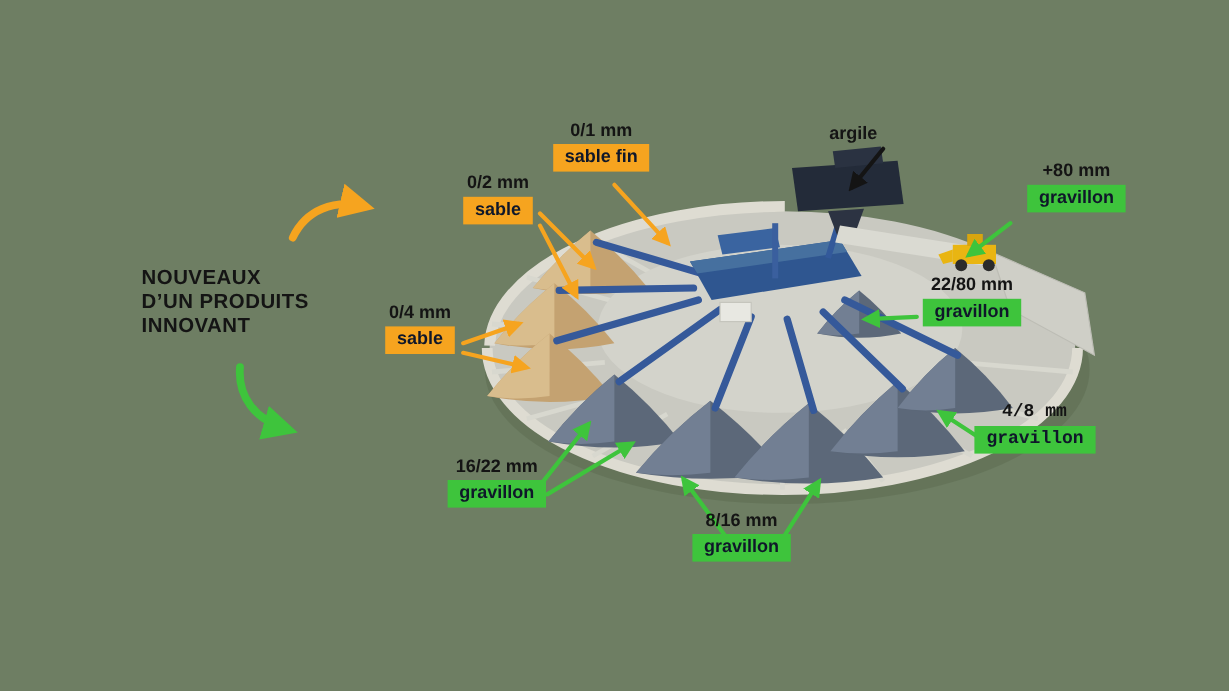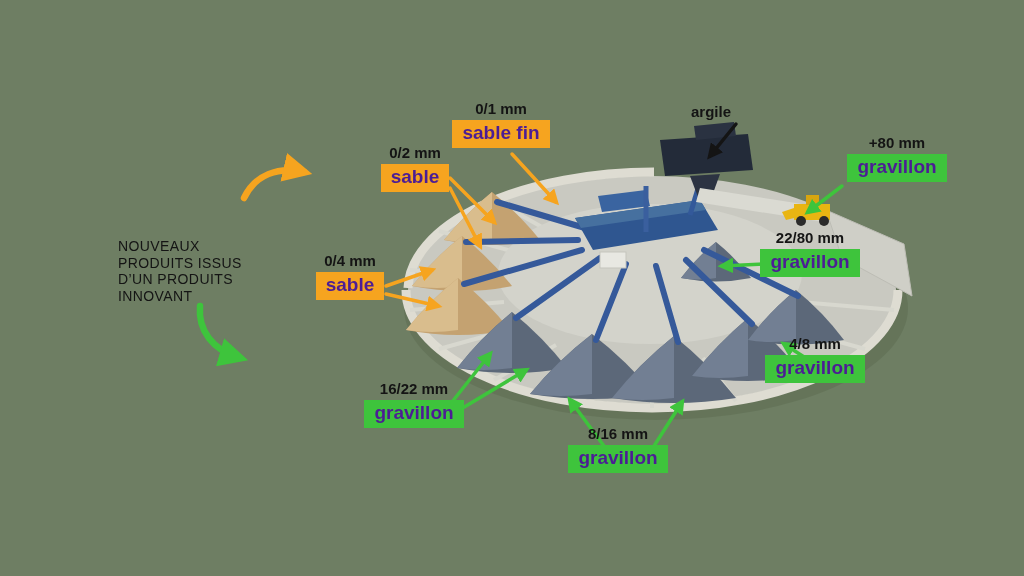--- a/index.html
+++ b/index.html
@@ -5,33 +5,33 @@
   * { margin:0; padding:0; box-sizing:border-box; }
   html, body { width:1024px; height:576px; overflow:hidden; }
   body {
     background: var(--background, #6e7e63);
     font-family: "Liberation Sans", sans-serif;
   }
   .canvas { position:relative; width:1024px; height:576px; }
   .overlay-svg { position:absolute; left:0; top:0; width:1024px; height:576px; }
 
   .heading {
-    position:absolute; left:118px; top:238px; width:210px;
+    position:absolute; left:118px; top:222px; width:210px;
     color: var(--ink, #141414);
-    font-weight:normal; font-size:14px; line-height:1.18; letter-spacing:.4px;
+    font-weight:bold; font-size:17px; line-height:1.18; letter-spacing:.4px;
   }
   .heading div { white-space:nowrap; }
 
   .callout { position:absolute; text-align:center; }
   .size-label {
     font-weight:bold; font-size:15px; color:var(--ink,#141414); white-space:nowrap;
   }
   .badge {
     display:inline-block; margin-top:3px; padding:2px 10px 4px;
-    font-weight:bold; font-size:19px; color:#4c1d95; white-space:nowrap;
+    font-weight:bold; font-size:15px; color:#0f172a; white-space:nowrap;
   }
   .badge-sable { background: var(--sable, #f6a41f); }
   .badge-gravillon { background: var(--gravillon, #3ec43c); }
 
   .arrow { fill:none; stroke-width:3.5; stroke-linecap:round; }
   .swoosh { fill:none; stroke-width:6.5; stroke-linecap:round; }
   .stroke-sable { stroke: var(--sable, #f6a41f); }
   .stroke-gravillon { stroke: var(--gravillon, #3ec43c); }
   .stroke-ink { stroke: var(--ink, #141414); }
   .fill-sable { fill: var(--sable, #f6a41f); }
@@ -156,21 +156,20 @@
     </g>
 
     <g>
       <path class="swoosh stroke-sable" marker-end="url(#mh-sable)" d="M244,198 C255,175 278,166 304,172"></path>
       <path class="swoosh stroke-gravillon" marker-end="url(#mh-grav)" d="M200,306 C198,330 212,350 240,358"></path>
     </g>
   </svg>
 
   <div class="heading">
     <div>NOUVEAUX</div>
-    <div>PRODUITS ISSUS</div>
     <div>D’UN PRODUITS</div>
     <div>INNOVANT</div>
   </div>
 
   <div class="callout" style="left:451px;top:100px;width:100px;">
     <div class="size-label">0/1 mm</div>
     <div class="badge badge-sable">sable fin</div>
   </div>
 
   <div class="callout" style="left:365px;top:144px;width:100px;">
@@ -190,21 +189,21 @@
   <div class="callout" style="left:847px;top:134px;width:100px;text-align:center;">
     <div class="size-label">+80 mm</div>
     <div class="badge badge-gravillon">gravillon</div>
   </div>
 
   <div class="callout" style="left:760px;top:229px;width:100px;">
     <div class="size-label">22/80 mm</div>
     <div class="badge badge-gravillon">gravillon</div>
   </div>
 
-  <div class="callout" style="left:765px;top:335px;width:100px;">
+  <div class="callout" style="left:812px;top:335px;width:100px;font-family:Liberation Mono, monospace;">
     <div class="size-label">4/8 mm</div>
     <div class="badge badge-gravillon">gravillon</div>
   </div>
 
   <div class="callout" style="left:364px;top:380px;width:100px;">
     <div class="size-label">16/22 mm</div>
     <div class="badge badge-gravillon">gravillon</div>
   </div>
 
   <div class="callout" style="left:568px;top:425px;width:100px;">

